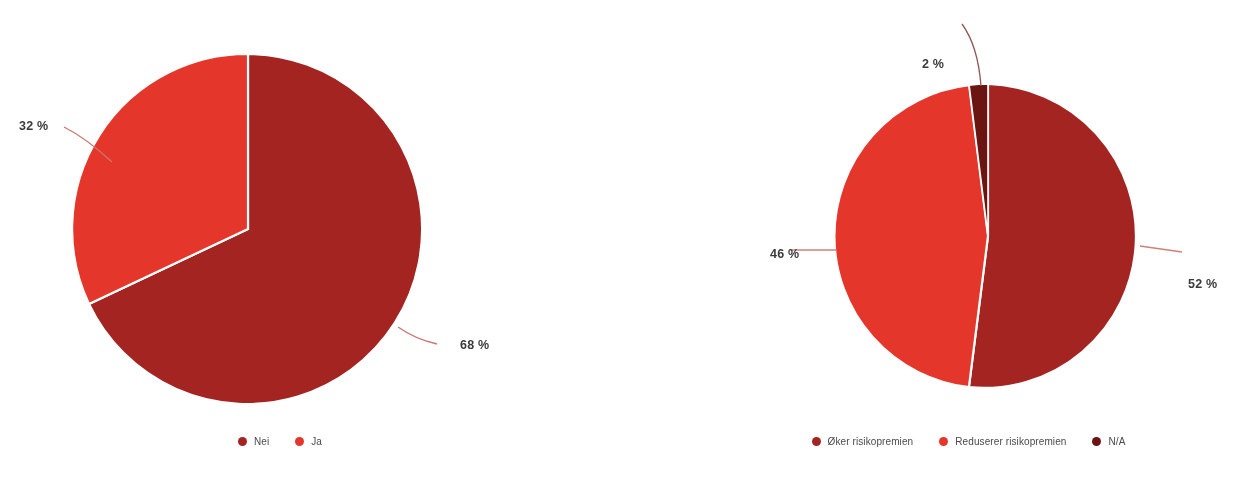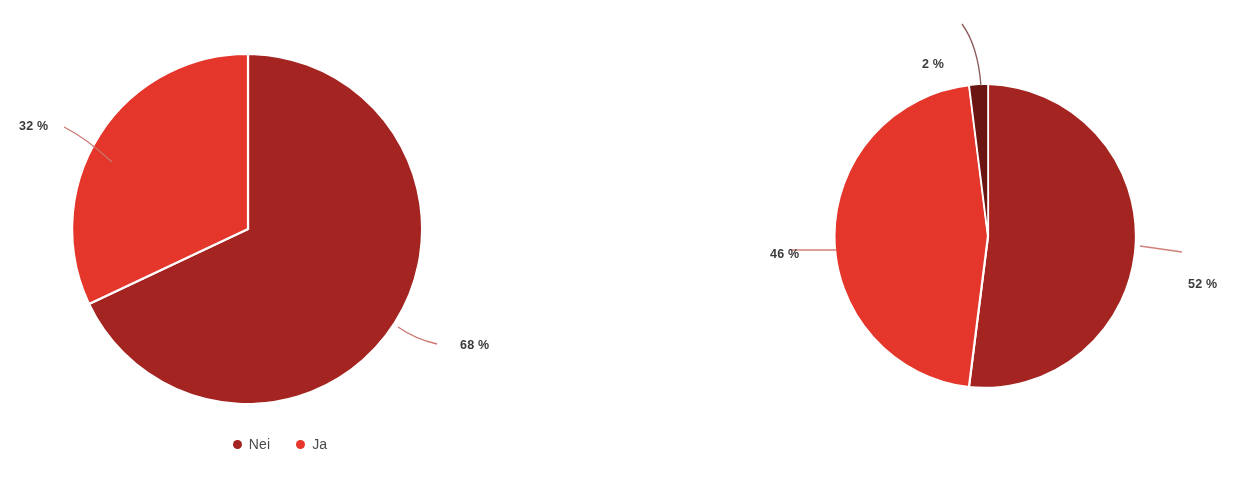--- a/index.html
+++ b/index.html
@@ -63,21 +63,21 @@
     gap: 7px;
   }
   .legend-dot {
     width: 9px;
     height: 9px;
     border-radius: 50%;
     display: block;
     flex: none;
   }
   .legend-label {
-    font-size: 14px;
+    font-size: 10px;
     color: #4a4a4a;
     font-weight: normal;
     white-space: nowrap;
     letter-spacing: 0.1px;
   }
 </style>
 </head>
 <body>
 
 <div class="canvas">
@@ -127,15 +127,29 @@
 
       <path d="M 281 86 Q 278 46 262 24" fill="none" stroke="#8a5a58" stroke-width="1.3"></path>
     </svg>
 
     <div class="slice-label" style="left:488px; top:278px;">52 %</div>
 
     <div class="slice-label" style="left:44px; top:248px;margin-left:26px;">46 %</div>
 
     <div class="slice-label" style="left:222px; top:58px;">2 %</div>
 
+    <div class="legend" id="legend-2">
+      <div class="legend-item">
+        <span class="legend-dot" style="background:#A32420;"></span>
+        <span class="legend-label">Øker risikopremien</span>
+      </div>
+      <div class="legend-item">
+        <span class="legend-dot" style="background:#E5362B;"></span>
+        <span class="legend-label">Reduserer risikopremien</span>
+      </div>
+      <div class="legend-item">
+        <span class="legend-dot" style="background:#6B1512;"></span>
+        <span class="legend-label">N/A</span>
+      </div>
+    </div>
   </div>
 
 </div>
 
 </body></html>

